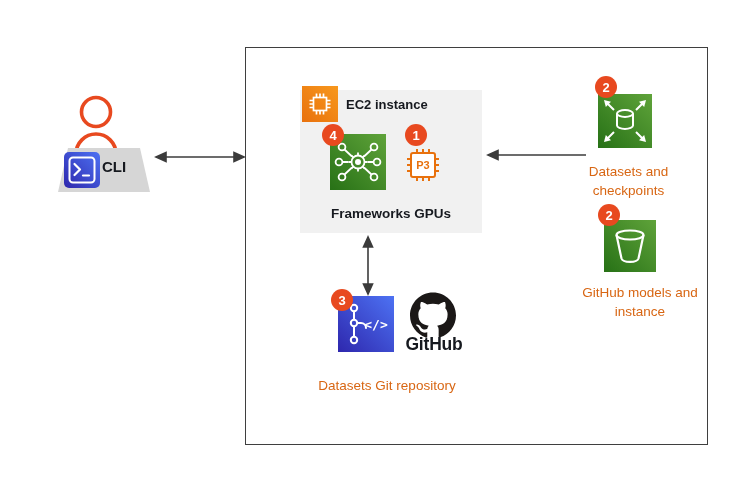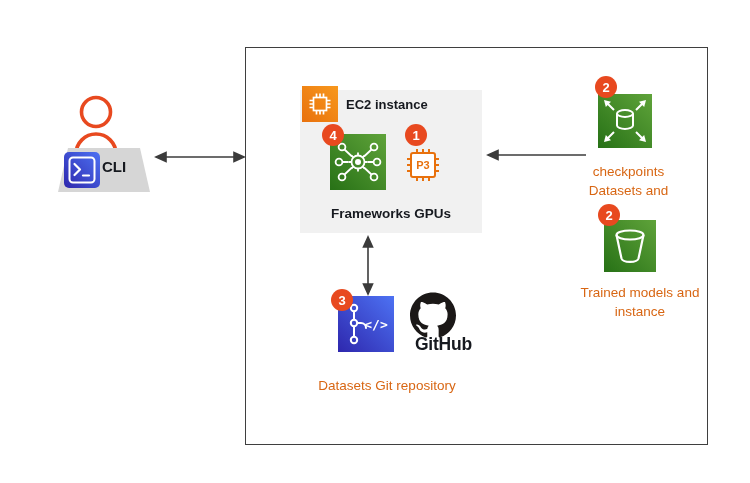--- a/index.html
+++ b/index.html
@@ -23,21 +23,21 @@
     display:flex; align-items:center; justify-content:center;
   }
   .lbl-dark { position:absolute; color:var(--ink,#16191f); font-weight:bold; }
   .caption {
     position:absolute; color:var(--accent-text,#d86613);
     text-align:center; font-size:13.5px; line-height:19px;
   }
   .cli-label { left:102px; top:158px; width:44px; font-size:15px; }
   .ec2-title { left:346px; top:97px; width:130px; font-size:13px; }
   .fw-gpus { left:300px; top:206px; width:182px; text-align:center; font-size:13.5px; }
-  .gh-wordmark { left:396px; top:334px; width:76px; text-align:right; font-size:17.5px; letter-spacing:-0.2px; }
+  .gh-wordmark { left:396px; top:334px; width:76px; text-align:center; font-size:17.5px; letter-spacing:-0.2px; }
   .arrows { position:absolute; left:0; top:0; pointer-events:none; }
 </style>
 </head>
 <body>
 
 <div class="canvas">
 
   <div class="main-box"></div>
 
   <svg class="abs" style="left:50px;top:90px" width="110" height="110" viewBox="0 0 110 110">
@@ -150,39 +150,39 @@
       <path d="M16,16 L9,9 M38,16 L45,9 M16,38 L9,45 M38,38 L45,45"></path>
     </g>
     <g fill="#fff">
       <polygon points="6,6 13,7.8 7.8,13"></polygon>
       <polygon points="48,6 41,7.8 46.2,13"></polygon>
       <polygon points="6,48 13,46.2 7.8,41"></polygon>
       <polygon points="48,48 41,46.2 46.2,41"></polygon>
     </g>
   </svg>
   <div class="caption" style="left:566px;top:162px;width:125px">
+    <div>Datasets and</div>
     <div>checkpoints</div>
-    <div>Datasets and</div>
   </div>
 
   <svg class="abs" style="left:604px;top:220px" width="52" height="52" viewBox="0 0 52 52">
     <defs>
       <linearGradient id="gGr3" x1="0" y1="1" x2="1" y2="0">
         <stop offset="0" stop-color="#277116"></stop>
           <stop offset="1" stop-color="#5fa33a"></stop>
       </linearGradient>
     </defs>
     <rect width="52" height="52" fill="url(#gGr3)"></rect>
     <g stroke="#fff" stroke-width="2.2" fill="none">
       <ellipse cx="26" cy="15" rx="13.5" ry="4.5"></ellipse>
       <path d="M12.5,15 L17.5,38.5 a8.6,4 0 0 0 17,0 L39.5,15"></path>
     </g>
   </svg>
   <div class="caption" style="left:573px;top:283px;width:134px">
-    <div>Trained models and</div>
+    <div>GitHub models and</div>
     <div>instance</div>
   </div>
 
   <div class="badge" style="left:405px;top:124px">1</div>
   <div class="badge" style="left:595px;top:76px">2</div>
   <div class="badge" style="left:598px;top:204px">2</div>
   <div class="badge" style="left:331px;top:289px">3</div>
   <div class="badge" style="left:322px;top:124px">4</div>
 
   <svg class="arrows" width="750" height="483" viewBox="0 0 750 483">

